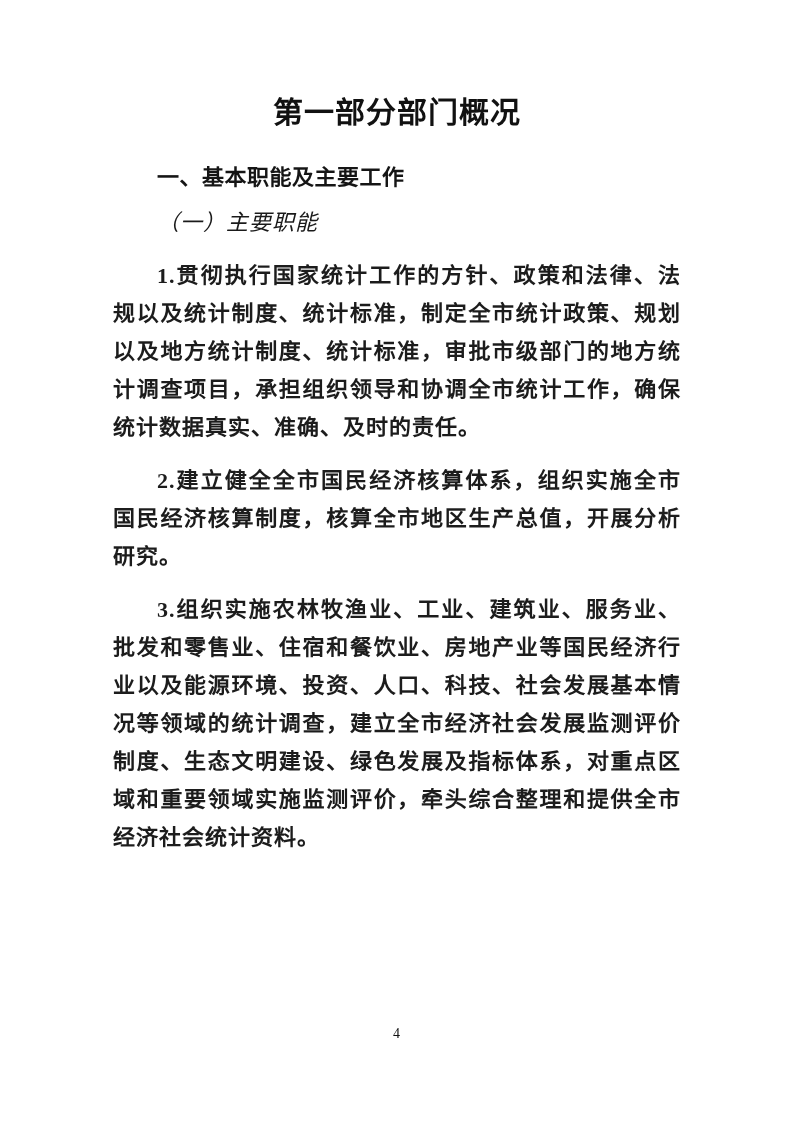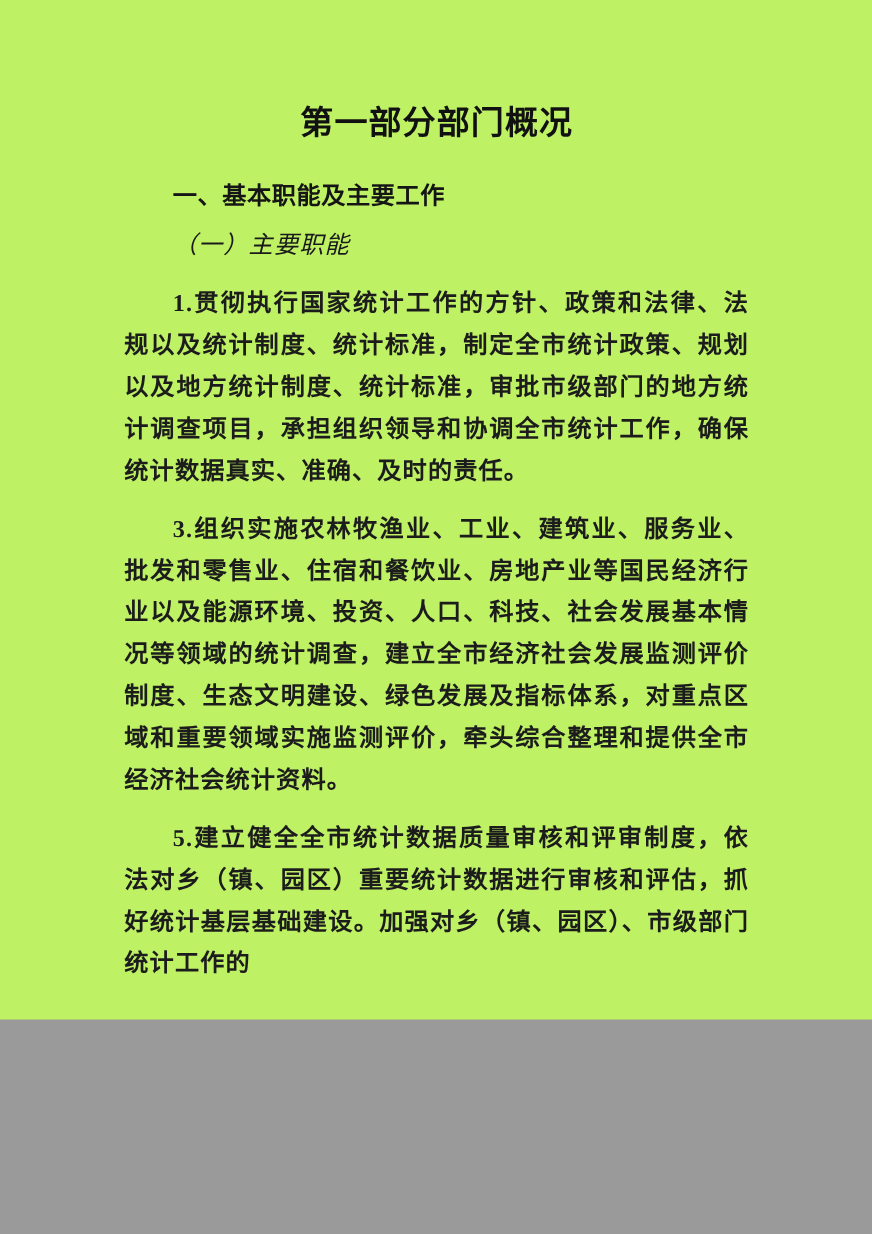--- a/index.html
+++ b/index.html
@@ -2,23 +2,23 @@
 <html lang="zh-CN"><head>
 <meta charset="utf-8">
 <style>
   * { margin: 0; padding: 0; box-sizing: border-box; }
   html, body { background: #9a9a9a; }
   body { font-family: "Liberation Serif", serif; }
 
   .page {
     position: relative;
     width: 793px;
-    height: 927px;
+    height: 1122px;
     margin: 0 auto;
-    background: #bef264;
+    background: #ffffff;
     color: #1a1a1a;
     overflow: hidden;
   }
 
   .content {
     position: absolute;
     left: 113px;
     top: 0;
     width: 568px;
   }
@@ -93,22 +93,22 @@
   <div class="content">
 
     <h1 class="doc-title">第一部分部门概况</h1>
 
     <h2 class="section-heading">一、基本职能及主要工作</h2>
 
     <h3 class="subsection-heading">（一）主要职能</h3>
 
     <div class="body-text">
       <p>1.贯彻执行国家统计工作的方针、政策和法律、法规以及统计制度、统计标准，制定全市统计政策、规划以及地方统计制度、统计标准，审批市级部门的地方统计调查项目，承担组织领导和协调全市统计工作，确保统计数据真实、准确、及时的责任。</p>
+      <p>2.建立健全全市国民经济核算体系，组织实施全市国民经济核算制度，核算全市地区生产总值，开展分析研究。</p>
       <p>3.组织实施农林牧渔业、工业、建筑业、服务业、批发和零售业、住宿和餐饮业、房地产业等国民经济行业以及能源环境、投资、人口、科技、社会发展基本情况等领域的统计调查，建立全市经济社会发展监测评价制度、生态文明建设、绿色发展及指标体系，对重点区域和重要领域实施监测评价，牵头综合整理和提供全市经济社会统计资料。</p>
-      <p>5.建立健全全市统计数据质量审核和评审制度，依法对乡（镇、园区）重要统计数据进行审核和评估，抓好统计基层基础建设。加强对乡（镇、园区）、市级部门统计工作的</p>
     </div>
 
   </div>
 
   <div class="page-footer">
     <span class="page-number">4</span>
   </div>
 </div>
 
 </body></html>

